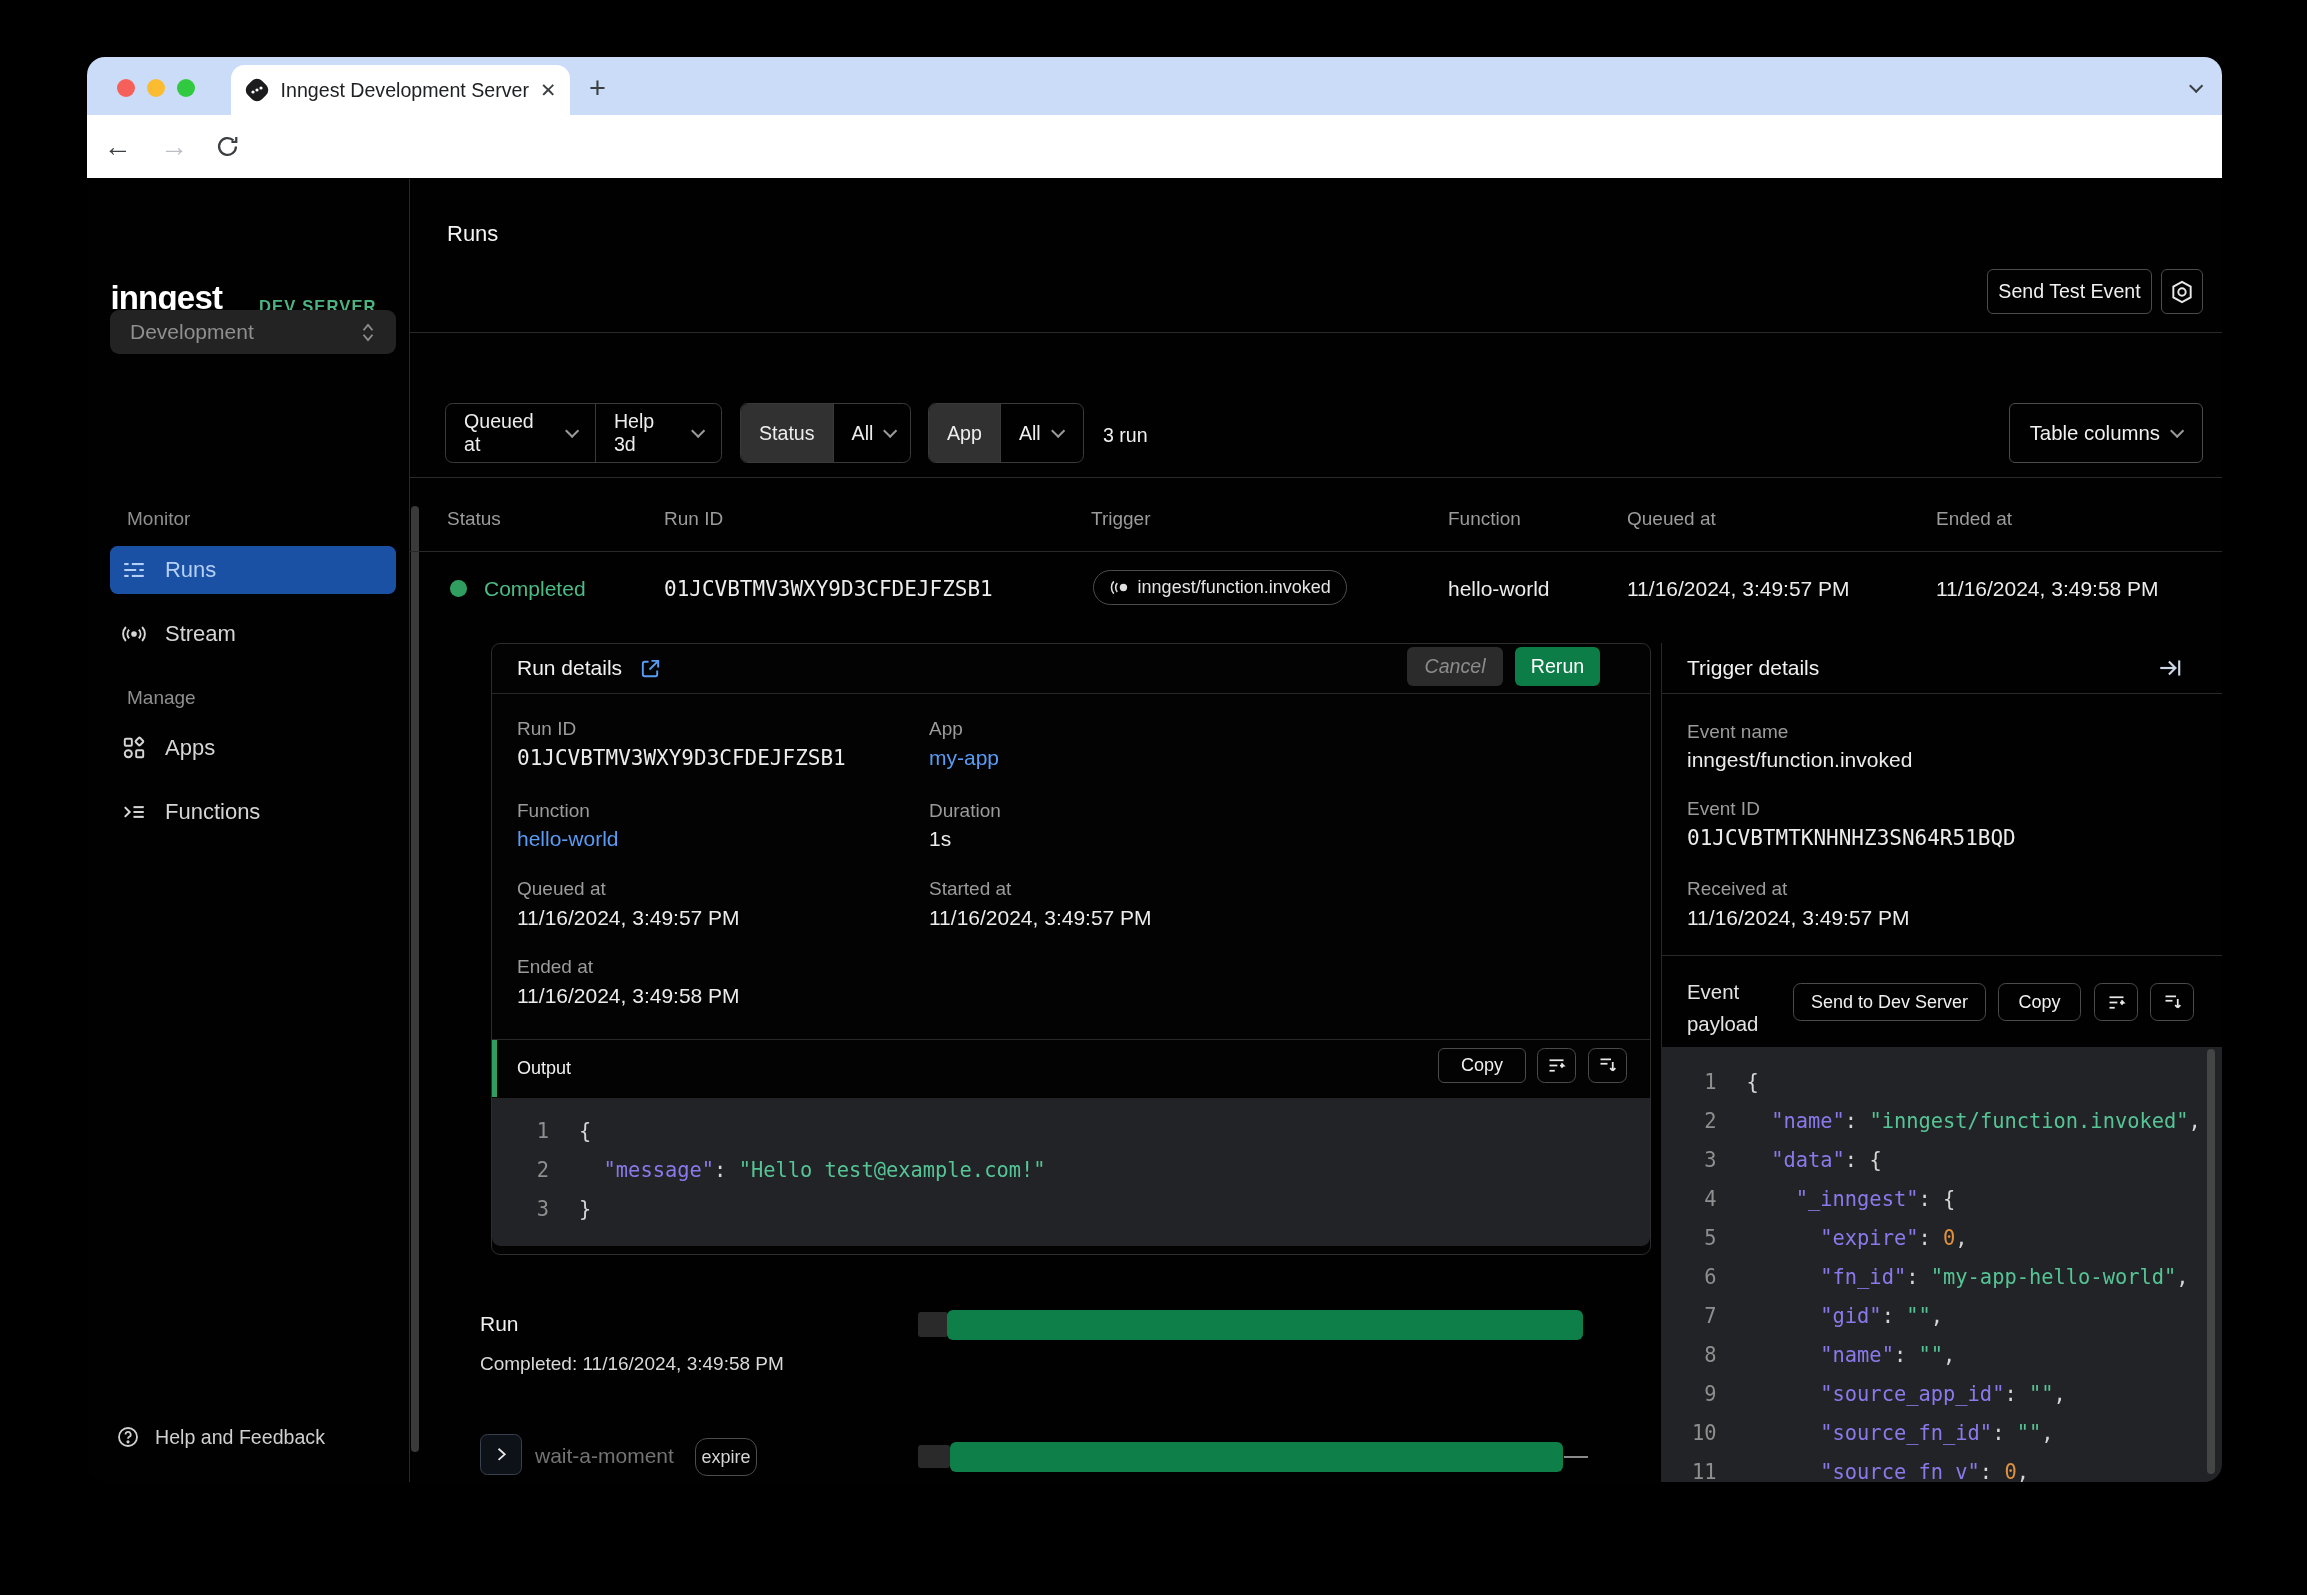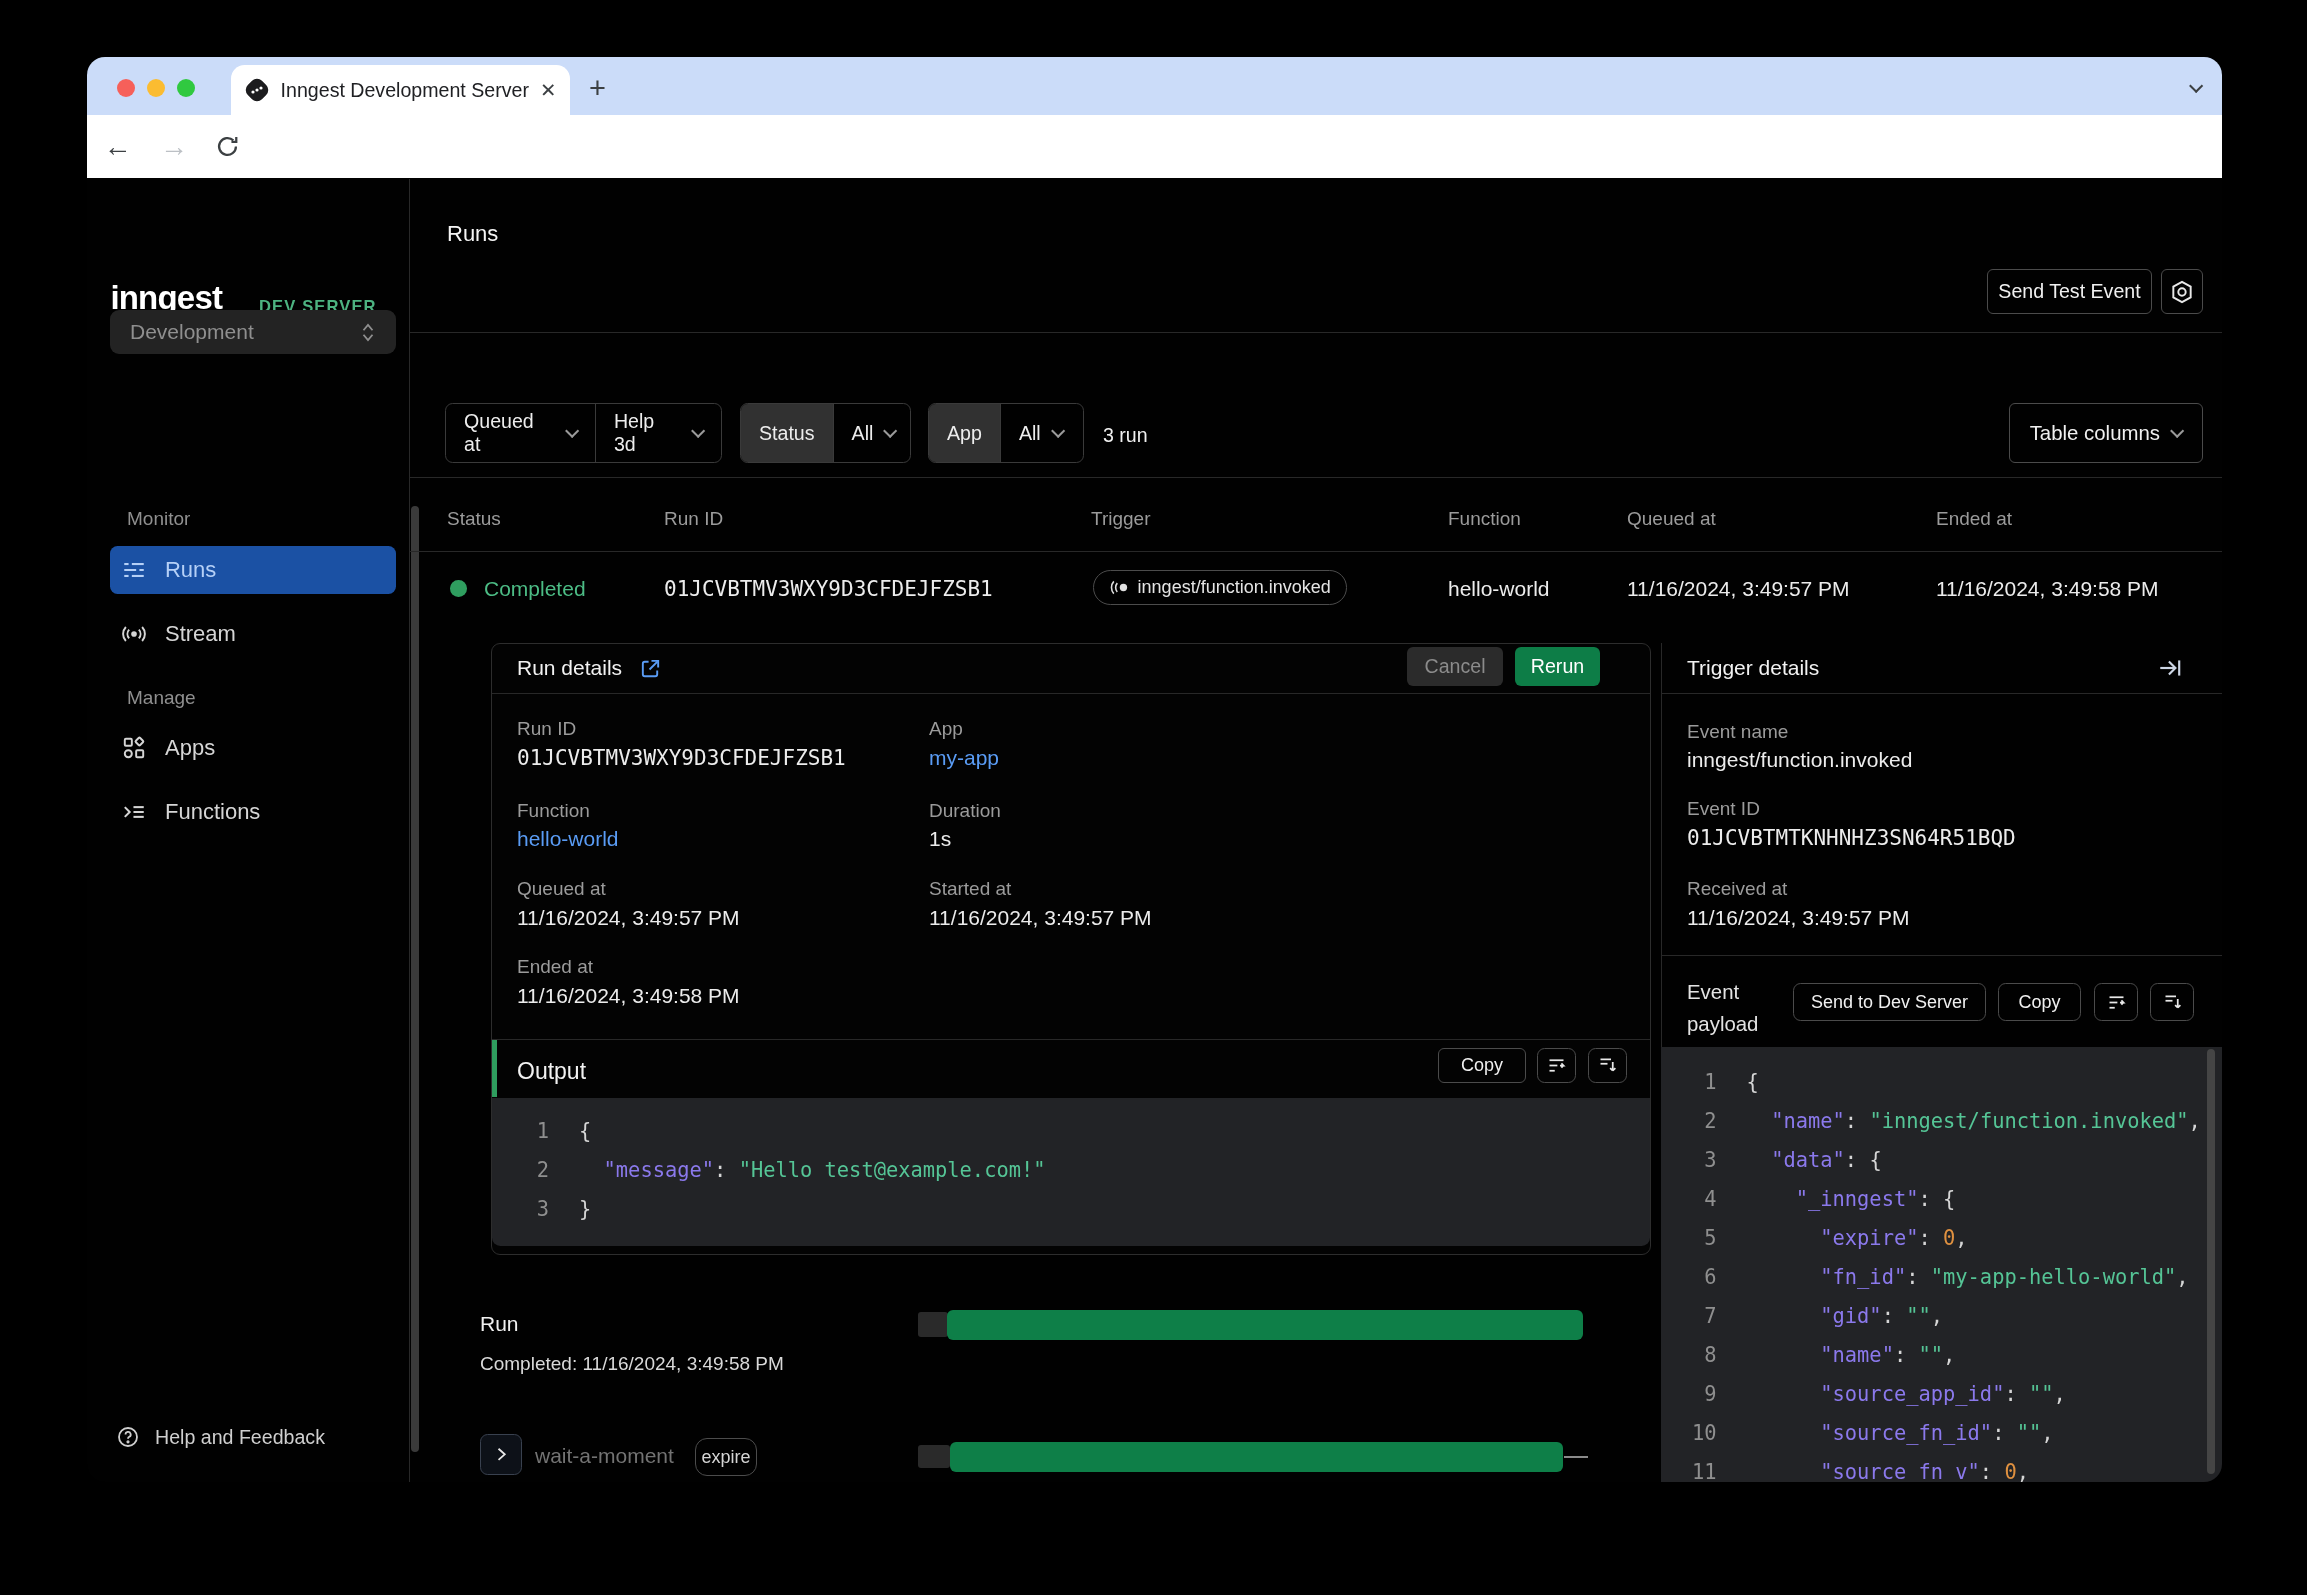--- a/index.html
+++ b/index.html
@@ -296,21 +296,21 @@
 
       <div class="card"></div>
       <div class="abs" style="left:430px;top:477px;font-size:21px;color:#f2f2f2;display:flex;align-items:center;">
         <span>Run details</span>
         <svg width="23" height="23" viewBox="0 0 24 24" fill="none" stroke="#5a9cf5" stroke-width="2" style="margin-left:16.6px;">
             <path d="M10 5H6a2 2 0 0 0-2 2v11a2 2 0 0 0 2 2h11a2 2 0 0 0 2-2v-4"></path>
             <path d="M13 4h7v7"></path>
             <path d="M20 4l-9 9"></path>
           </svg>
       </div>
-      <div class="btn gray abs" style="left:1320px;top:468px;width:96px;height:39px;">
+      <div class="btn gray abs" style="left:1320px;top:468px;width:96px;height:39px;font-style:italic;">
           <span>Cancel</span>
         </div>
       <div class="btn green abs" style="left:1428px;top:468px;width:85px;height:39px;">
           <span>Rerun</span>
         </div>
       <div class="abs hline" style="left:405px;top:514px;width:1158px;"></div>
 
       <div class="abs label" style="left:430px;top:539px;">Run ID</div>
       <div class="abs value mono" style="left:430px;top:567px;">01JCVBTMV3WXY9D3CFDEJFZSB1</div>
       <div class="abs label" style="left:842px;top:539px;">App</div>
@@ -324,21 +324,21 @@
       <div class="abs label" style="left:430px;top:699px;">Queued at</div>
       <div class="abs value" style="left:430px;top:727px;">11/16/2024, 3:49:57 PM</div>
       <div class="abs label" style="left:842px;top:699px;">Started at</div>
       <div class="abs value" style="left:842px;top:727px;">11/16/2024, 3:49:57 PM</div>
 
       <div class="abs label" style="left:430px;top:777px;">Ended at</div>
       <div class="abs value" style="left:430px;top:805px;">11/16/2024, 3:49:58 PM</div>
 
       <div class="abs hline" style="left:405px;top:860px;width:1158px;"></div>
       <div class="abs" style="left:405px;top:861px;width:5.3px;height:57px;background:#2f9e5f;"></div>
-      <div class="abs" style="left:430px;top:879px;font-size:23px;color:#f2f2f2;">Output</div>
+      <div class="abs" style="left:430px;top:879px;font-size:18px;color:#f2f2f2;">Output</div>
       <div class="btn abs" style="left:1351px;top:869px;width:88px;height:35px;font-size:18px;">
           <span>Copy</span>
         </div>
       <div class="iconbtn abs" style="left:1450px;top:869px;width:39px;height:35px;">
         <svg width="21" height="21" viewBox="0 0 24 24" fill="none" stroke="#e8e8e8" stroke-width="2">
             <line x1="4" y1="6" x2="20" y2="6"></line>
             <line x1="4" y1="12" x2="13" y2="12"></line>
             <path d="M16 12h4l-2.4-2.4M20 12l-2.4 2.4"></path>
             <line x1="4" y1="18" x2="10" y2="18"></line>
           </svg>

